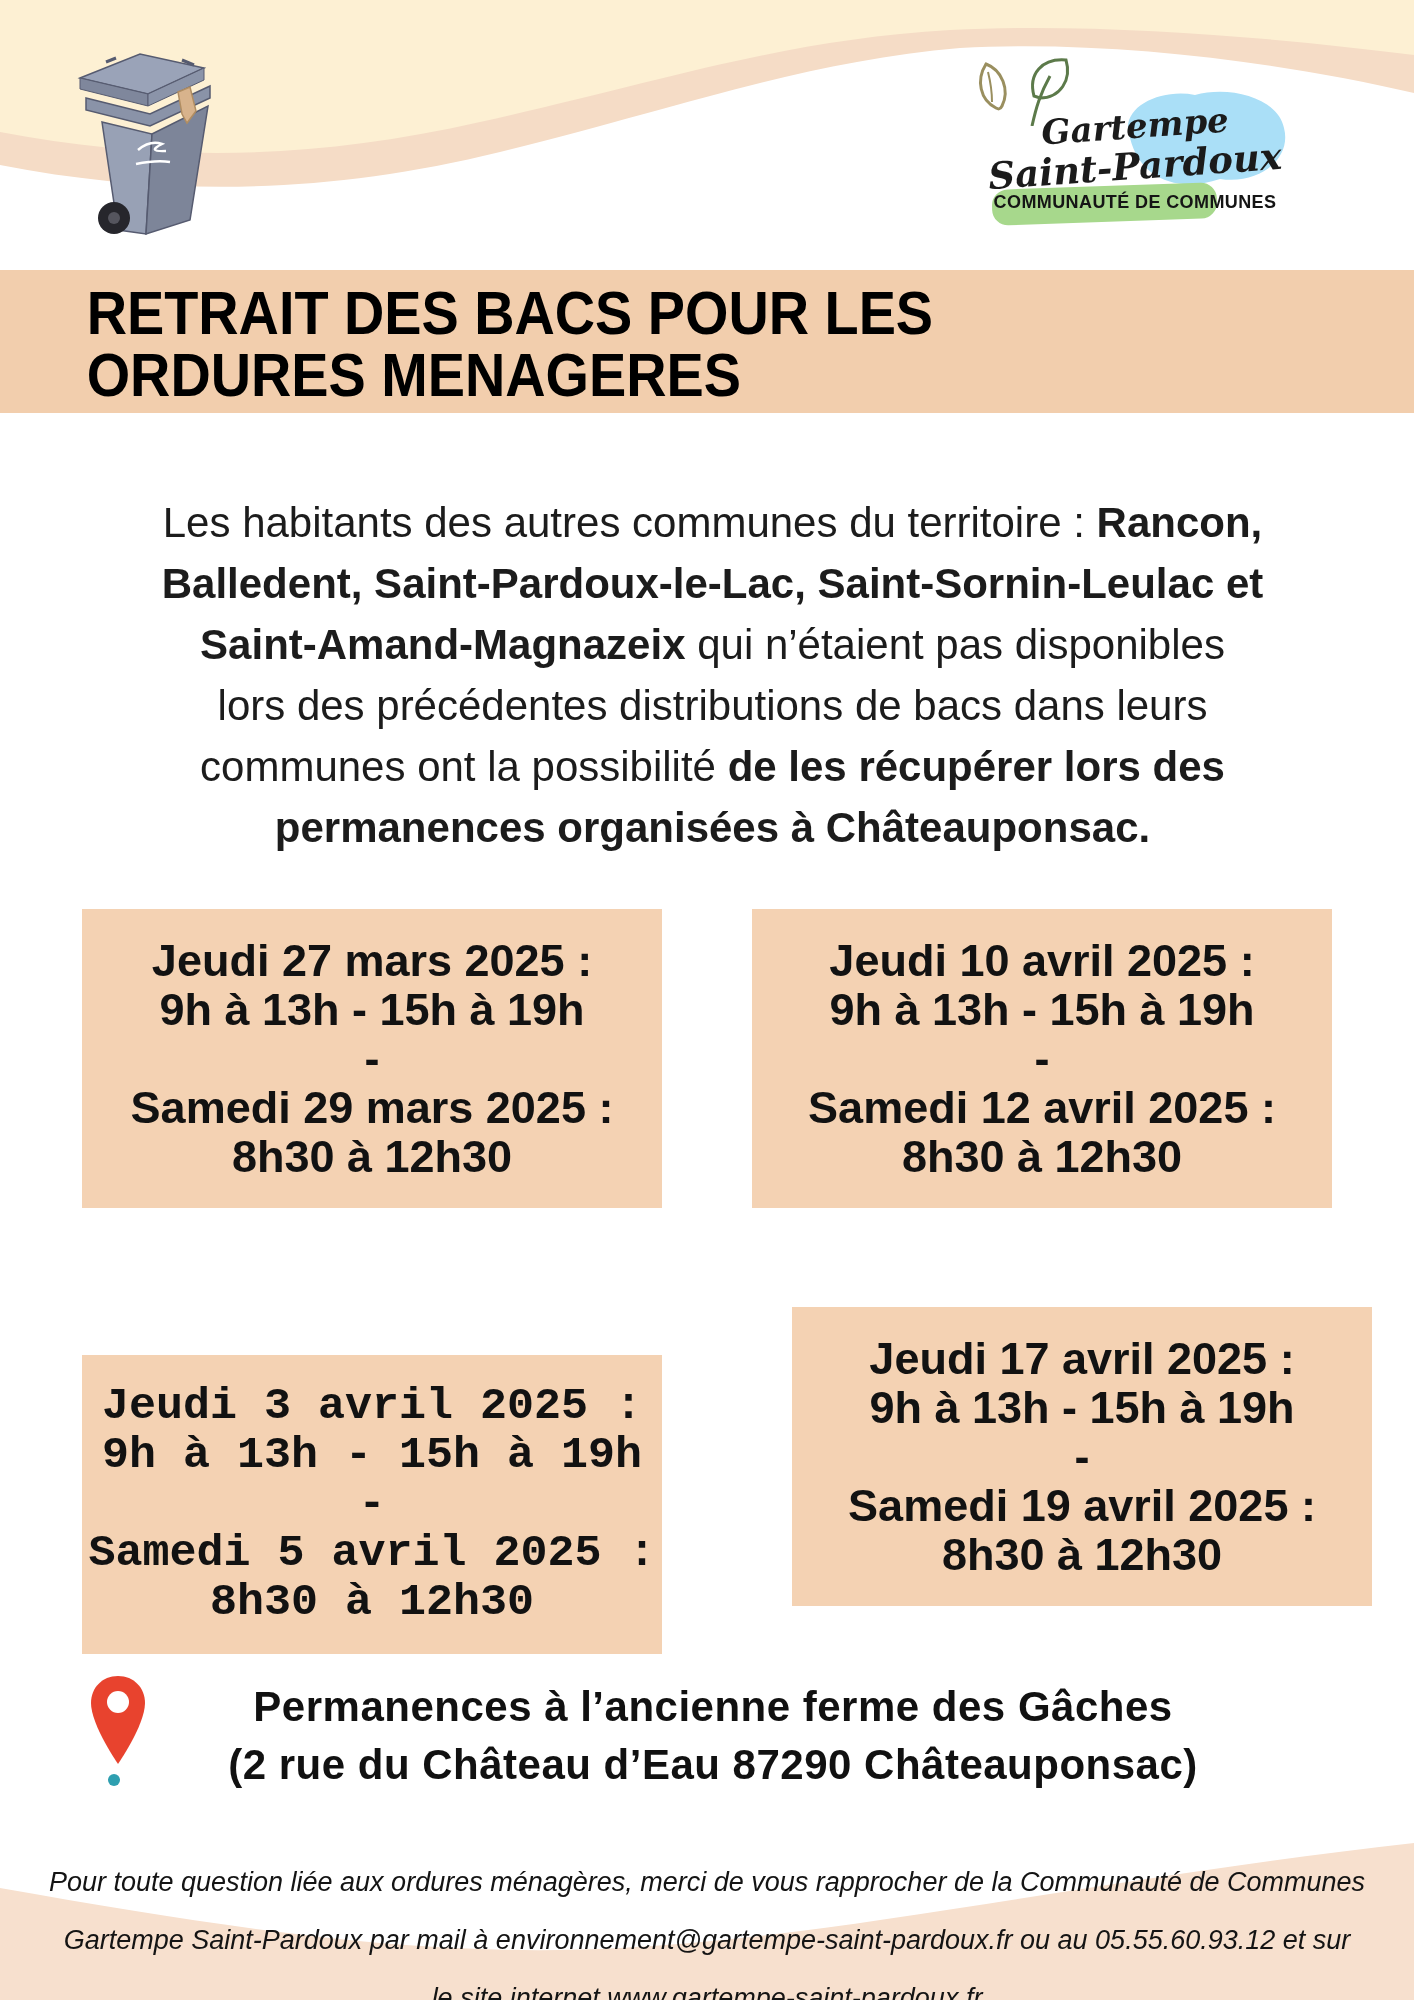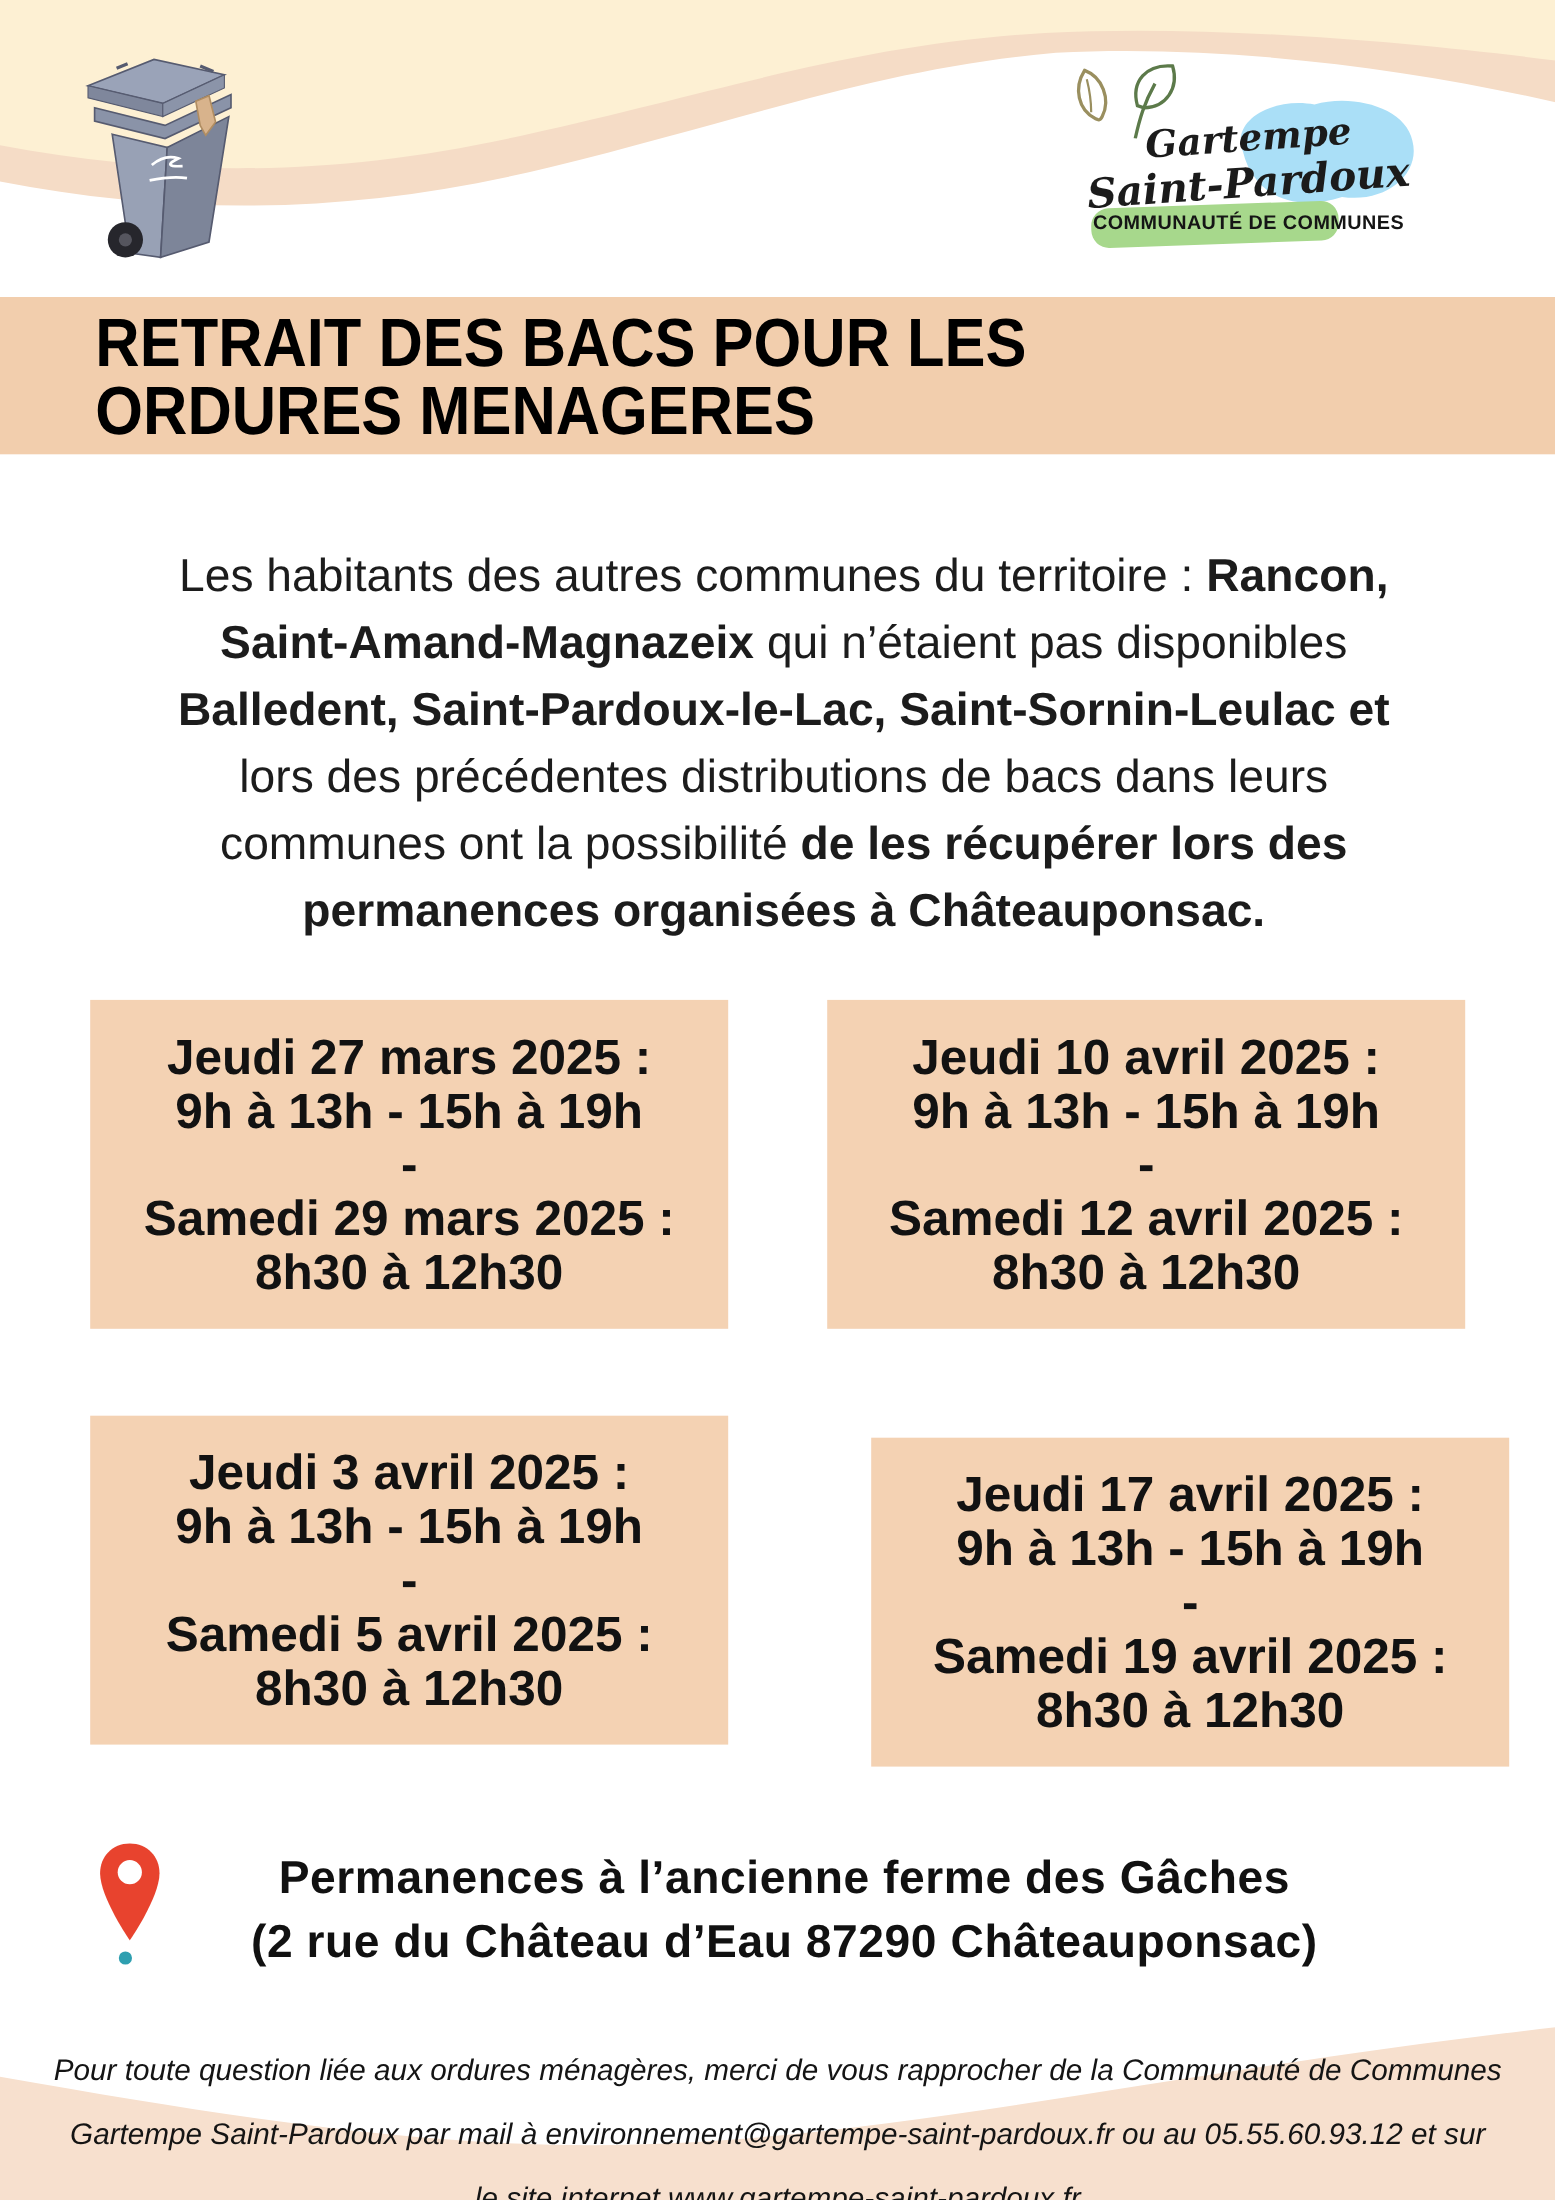--- a/index.html
+++ b/index.html
@@ -43,21 +43,21 @@
   .intro .ln{white-space:nowrap;padding-left:11px;}
   .intro .bold{font-weight:bold;}
 
   
   .sched{background:#f4d2b3;width:580px;height:299px;
     display:flex;flex-direction:column;justify-content:center;text-align:center;
     font-size:45px;font-weight:bold;line-height:49px;color:#121212;}
   .sched .ln{white-space:nowrap;}
   .box1{left:82px;top:909px;}
   .box2{left:752px;top:909px;}
-  .box3{left:82px;top:1287px;}
+  .box3{left:82px;top:1355px;font-family:Liberation Mono, monospace;}
   .box4{left:792px;top:1307px;}
 
   
   .location-pin{left:86px;top:1672px;width:64px;height:118px;}
   .location-text{left:0;top:1678px;width:1414px;text-align:center;
     font-size:42px;font-weight:bold;line-height:58px;color:#111;letter-spacing:0.5px;}
   .location-text .ln{white-space:nowrap;padding-left:12px;}
 
   
   .footer-wave{left:0;top:1830px;width:1414px;height:170px;}
@@ -107,22 +107,22 @@
 
   <div class="abs banner">
     <div class="banner-title">
       <div class="ln">RETRAIT DES BACS POUR LES</div>
       <div class="ln">ORDURES MENAGERES</div>
     </div>
   </div>
 
   <div class="abs intro">
       <div class="ln"><span>Les habitants des autres communes du territoire : </span><span class="bold">Rancon,</span></div>
+      <div class="ln"><span class="bold">Balledent, Saint-Pardoux-le-Lac, Saint-Sornin-Leulac et</span></div>
       <div class="ln"><span class="bold">Saint-Amand-Magnazeix</span><span> qui n’étaient pas disponibles</span></div>
-      <div class="ln"><span class="bold">Balledent, Saint-Pardoux-le-Lac, Saint-Sornin-Leulac et</span></div>
       <div class="ln"><span>lors des précédentes distributions de bacs dans leurs</span></div>
       <div class="ln"><span>communes ont la possibilité </span><span class="bold">de les récupérer lors des</span></div>
       <div class="ln"><span class="bold">permanences organisées à Châteauponsac.</span></div>
     </div>
 
   <div class="abs sched box1">
       <div class="ln">Jeudi 27 mars 2025 :</div>
       <div class="ln">9h à 13h - 15h à 19h</div>
       <div class="ln">-</div>
       <div class="ln">Samedi 29 mars 2025 :</div>

